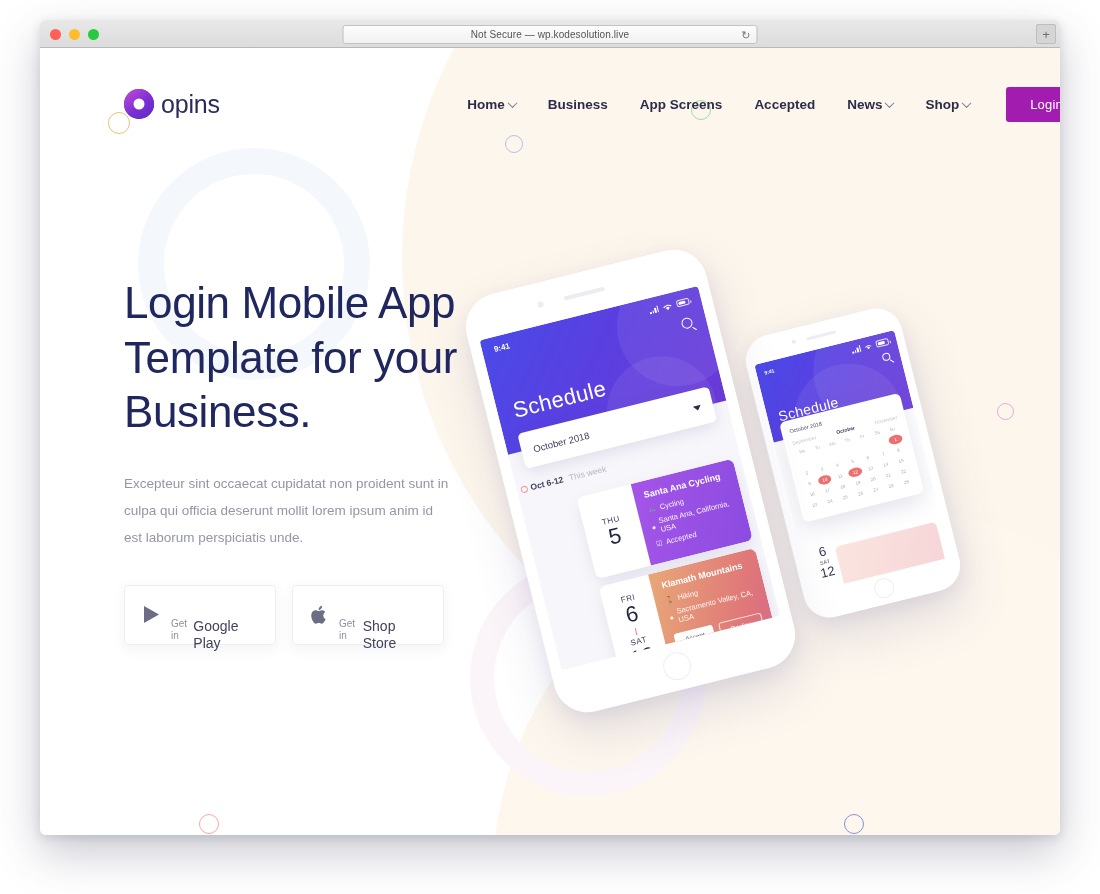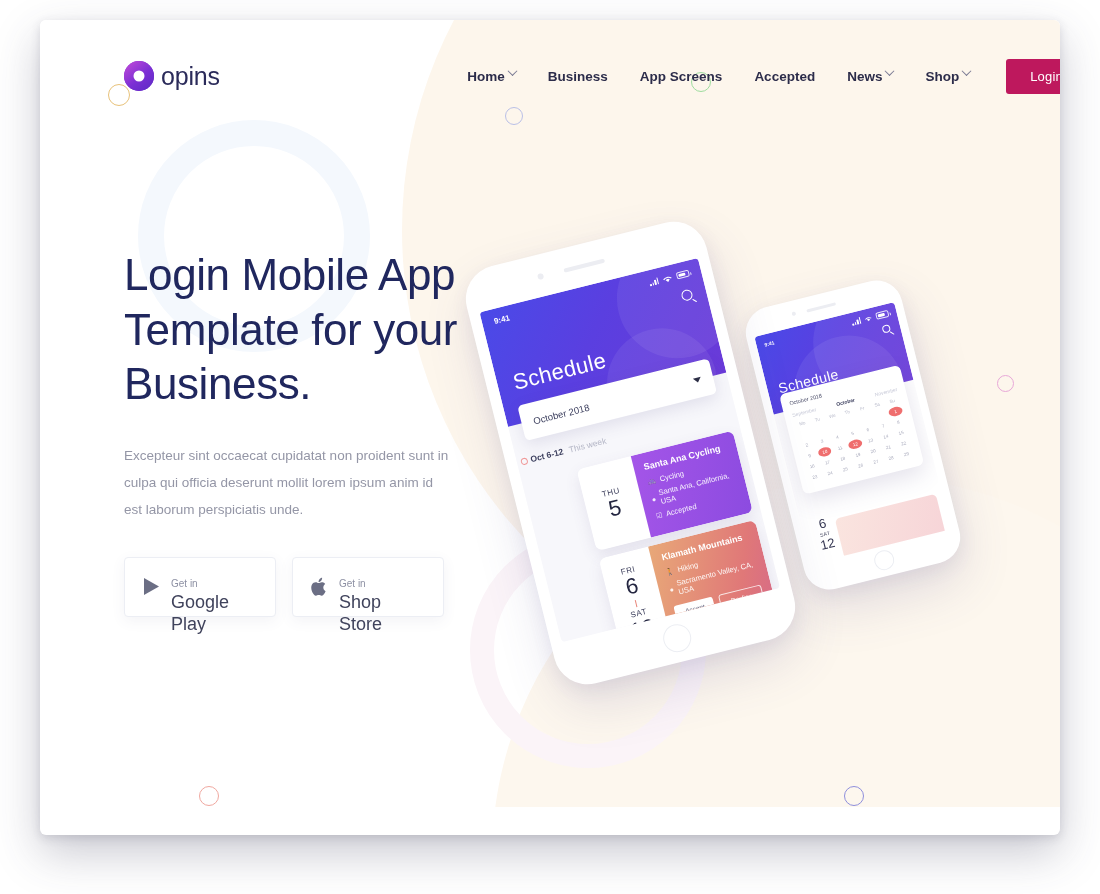--- a/index.html
+++ b/index.html
@@ -149,35 +149,35 @@
   #logo-text {
     font-size: 25px; color: #2b2b5a; letter-spacing: -.2px;
     font-weight: 400;
   }
 
   #main-nav {
     margin-left: auto;
     display: flex; align-items: center; gap: 0;
   }
   .nav-item {
-    display: inline-flex; align-items: flex-start; gap: 4px;
+    display: inline-flex; align-items: center; gap: 4px;
     padding: 0 16px;
     font-size: 13.5px; font-weight: bold; color: #2c2c4a;
     white-space: nowrap;
   }
   .caret {
     display: inline-block;
     width: 7px; height: 7px;
     border-right: 1.3px solid #7a7a93;
     border-bottom: 1.3px solid #7a7a93;
     transform: rotate(45deg) translate(-1px,-1px);
   }
   #login-button {
     margin-left: 20px;
-    background: #be185d;
+    background: #a21caf;
     color: #ffffff;
     font-size: 13px;
     padding: 10px 24px;
     border-radius: 3px;
     font-weight: normal;
     letter-spacing: .2px;
   }
 
   
   #hero-copy {
@@ -207,23 +207,23 @@
   .store-button {
     width: 152px; height: 60px;
     background: #ffffff;
     border: 1px solid #eceef4;
     border-radius: 4px;
     box-shadow: 0 4px 14px rgba(80,90,130,0.07);
     display: flex; align-items: center; gap: 11px;
     padding: 0 18px;
   }
   .store-icon { color: #6b6e84; display: flex; align-items: center; }
-  .store-label-wrap { display: flex; flex-direction: column; line-height: 1.25; margin-top: 41px; }
+  .store-label-wrap { display: flex; flex-direction: row; line-height: 1.25; margin-top: 41px; }
   .store-small { font-size: 10px; color: #8d90a3; }
-  .store-big   { font-size: 18px; color: #40435c; }
+  .store-big   { font-size: 14px; color: #40435c; }
 
   
   #phones { position: absolute; left: 0; top: 0; right: 0; bottom: 0; z-index: 5; }
 
   .phone {
     position: absolute;
     background: #ffffff;
     border-radius: 34px;
     box-shadow: 0 22px 50px rgba(90,80,140,0.16), 0 6px 18px rgba(90,80,140,0.09);
   }
@@ -450,20 +450,34 @@
   }
   .cal-faded-date .d1 { font-size: 13px; }
   .cal-faded-date .t1 { font-size: 5px; letter-spacing:.4px; }
   .cal-faded-date .d2 { font-size: 13px; }
 </style>
 </head>
 <body>
 
 <div id="browser-window">
 
+  <div id="browser-titlebar">
+    <div class="traffic-lights">
+      <span class="tl red"></span>
+      <span class="tl yellow"></span>
+      <span class="tl green"></span>
+    </div>
+
+    <div id="url-bar">
+      <span id="url-text">Not Secure — wp.kodesolution.live</span>
+      <span id="reload-icon">↻</span>
+    </div>
+
+    <div id="new-tab-button">+</div>
+  </div>
 
   <div id="page">
 
     <div id="bg-cream-blob"></div>
     <div id="bg-cream-blob2"></div>
     <div id="bg-blue-ring"></div>
     <div id="bg-pink-ring"></div>
 
     <div class="deco-circle" id="deco-gold"></div>
     <div class="deco-circle" id="deco-blue-sm"></div>

